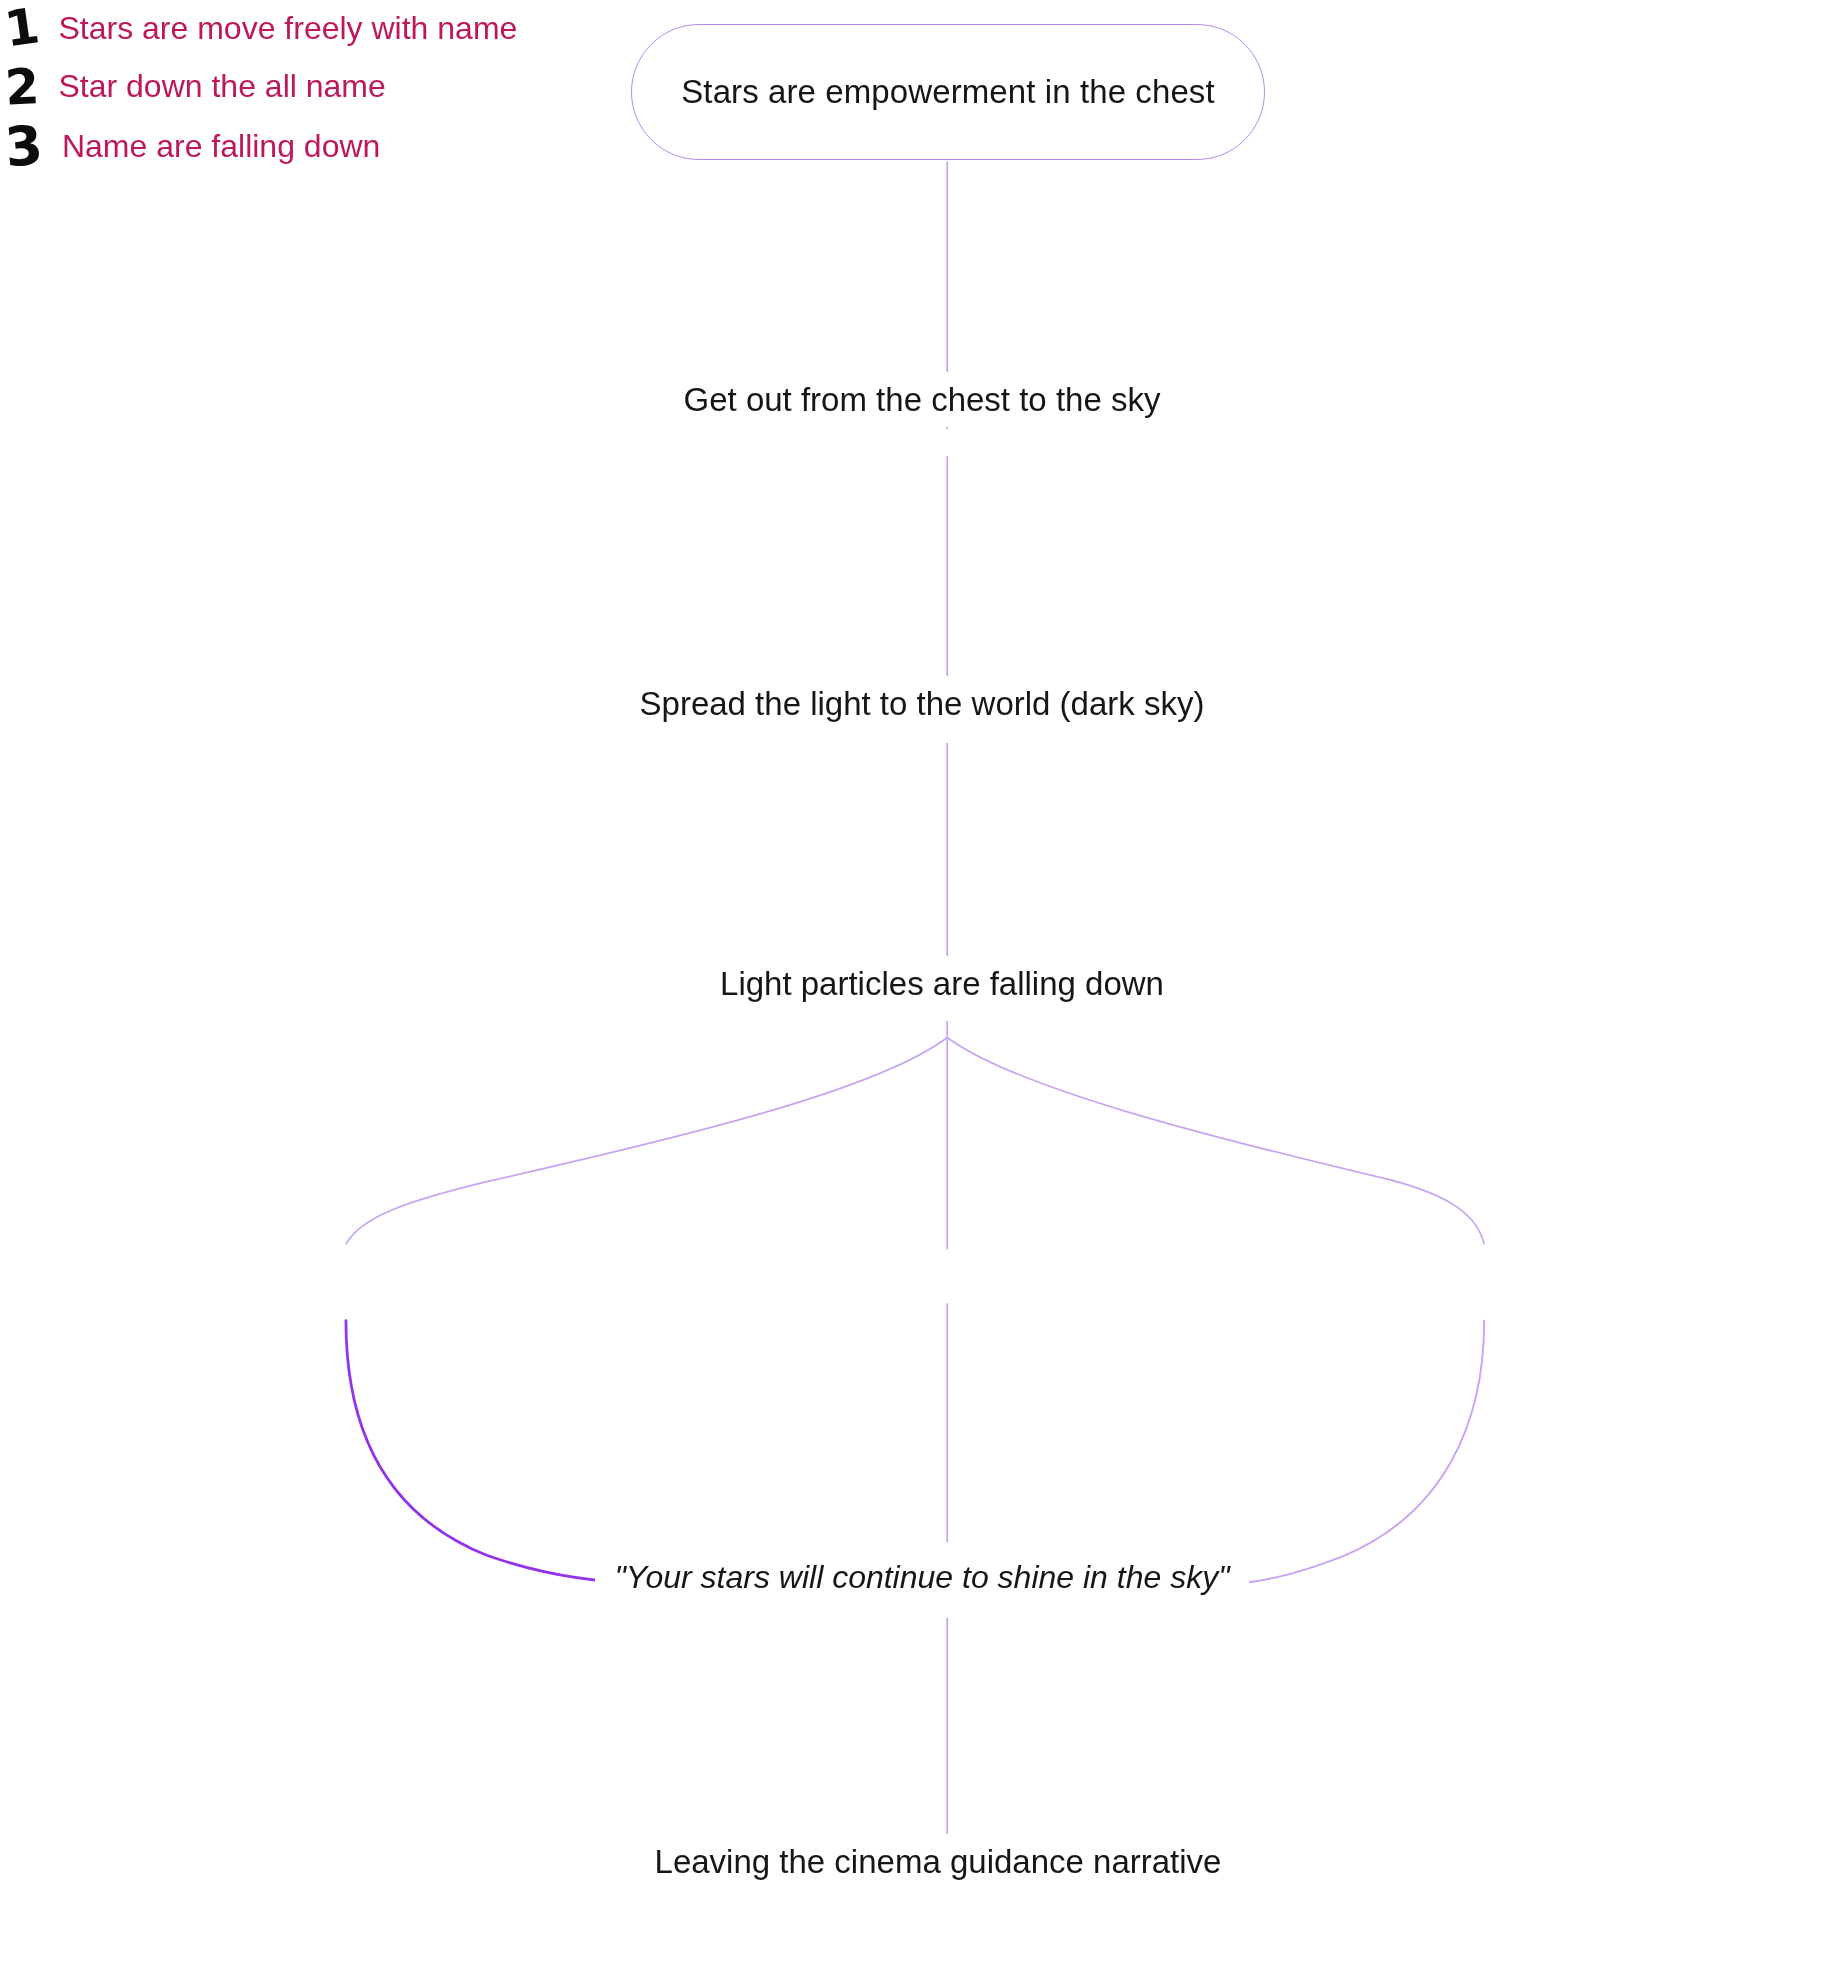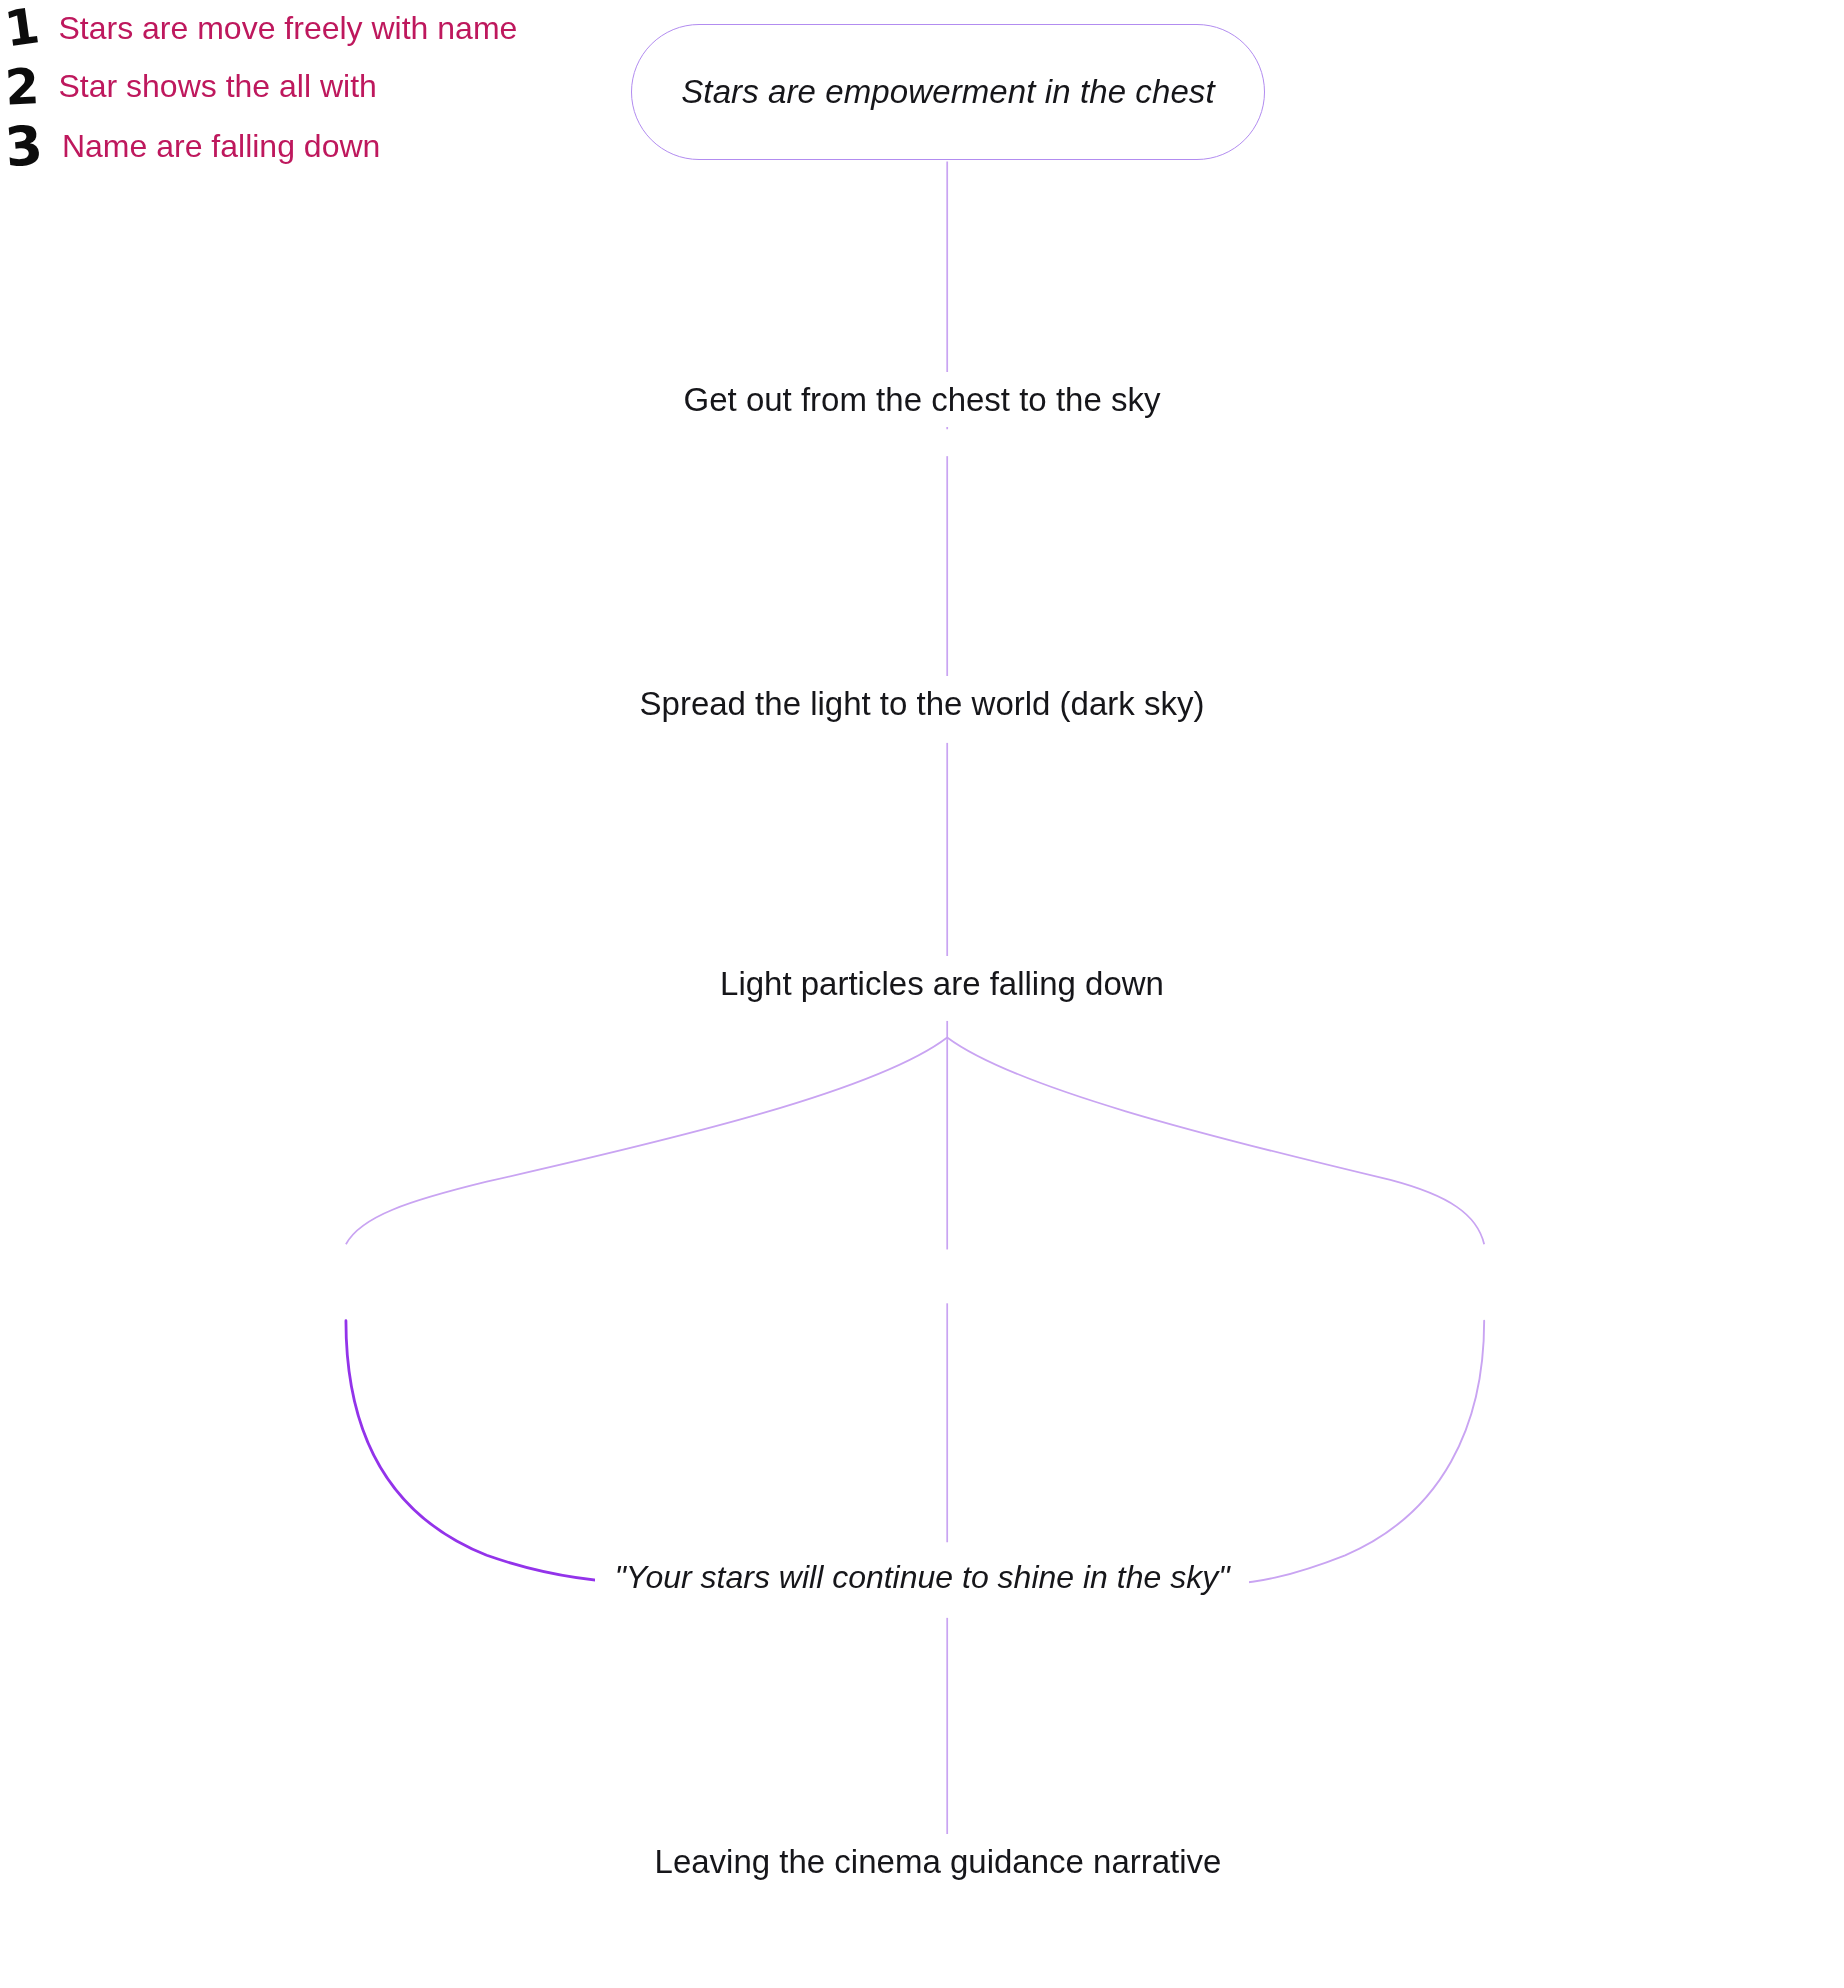--- a/index.html
+++ b/index.html
@@ -44,21 +44,20 @@
     display: flex;
     align-items: center;
     justify-content: center;
   }
   .pill-label {
     font-family: "Liberation Sans", sans-serif;
     font-size: 33px;
     font-weight: 400;
     letter-spacing: 0.1px;
     color: #16161a;
-    font-style: italic;
   }
   
   .trunk-node {
     left: 0;
     width: 1844px;
     text-align: center;
     background: transparent;
   }
   .trunk-node .txt {
     display: inline-block;
@@ -150,21 +149,21 @@
     <span class="txt">Light particles are falling down</span>
   </div>
 
   <div class="branch" id="b1">
     <span class="num">1</span>
     <span class="blabel">Stars are move freely with name</span>
   </div>
 
   <div class="branch" id="b2">
     <span class="num">2</span>
-    <span class="blabel">Star shows the all with</span>
+    <span class="blabel">Star down the all name</span>
   </div>
 
   <div class="branch" id="b3">
     <span class="num">3</span>
     <span class="blabel">Name are falling down</span>
   </div>
 
   <div class="node trunk-node quote" style="top:1550px;">
     <span class="txt">"Your stars will continue to shine in the sky"</span>
   </div>

